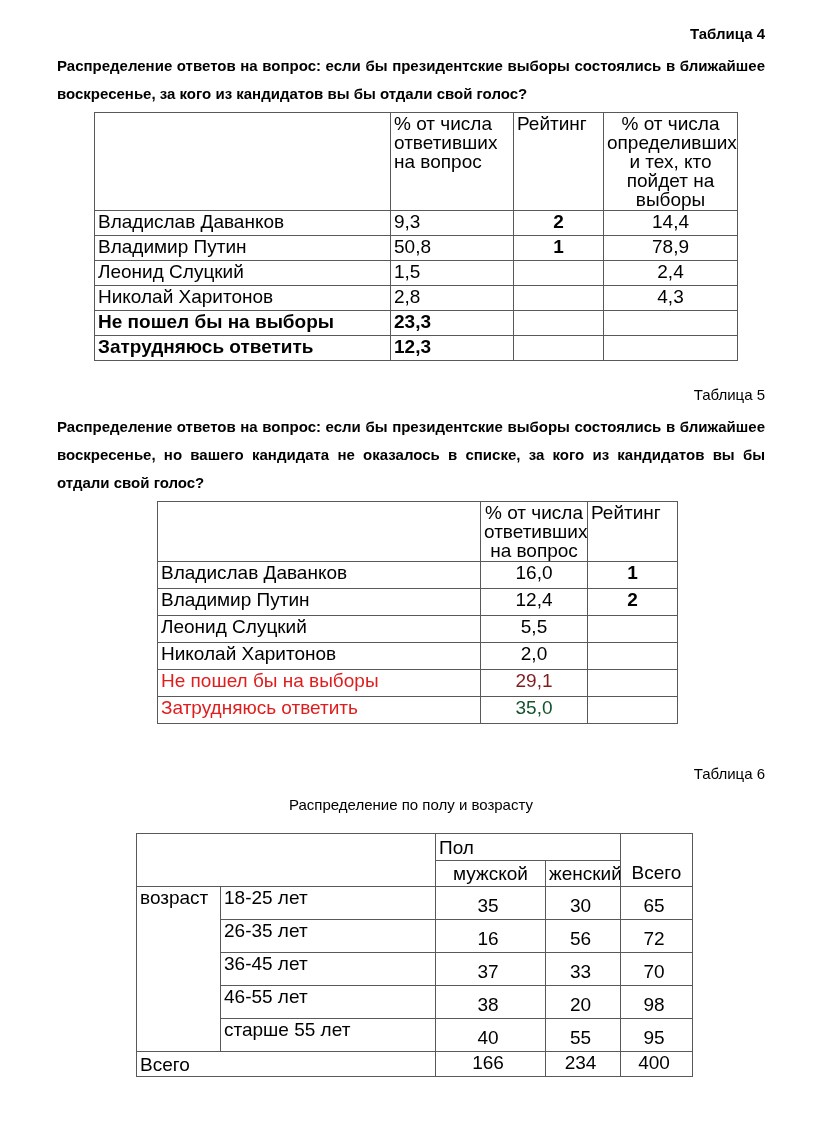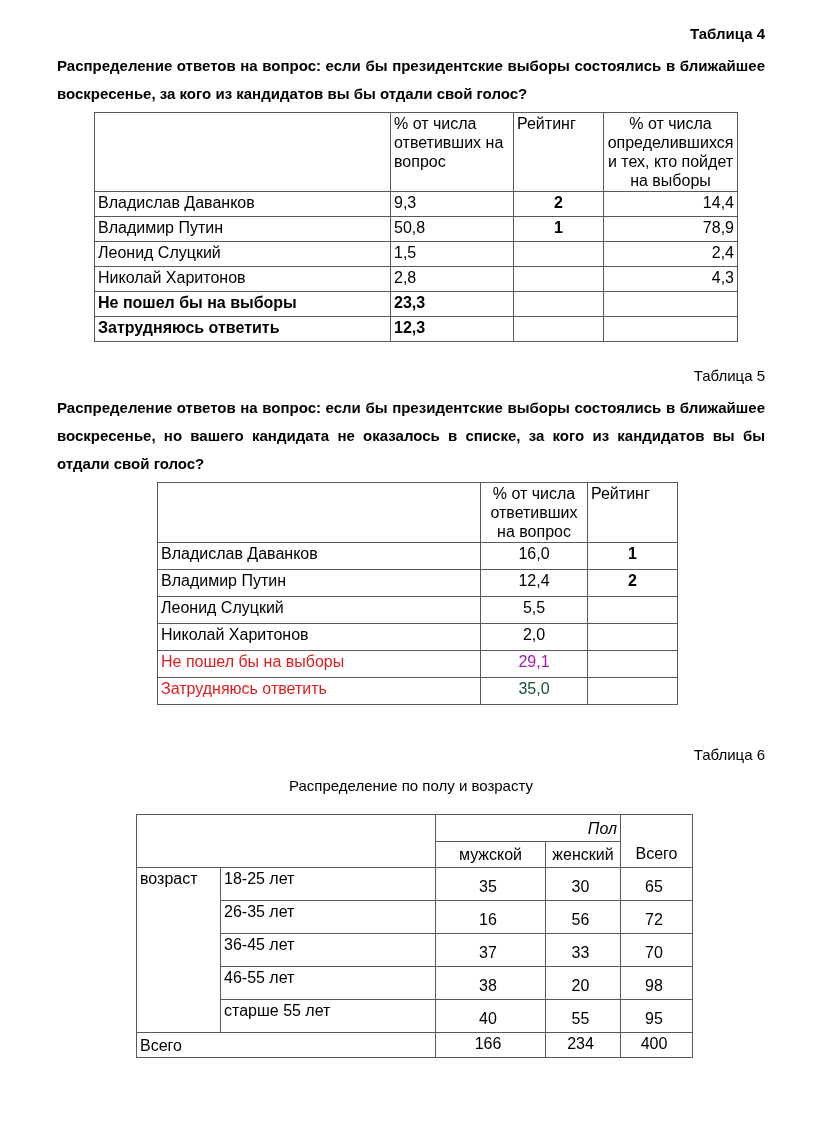--- a/index.html
+++ b/index.html
@@ -25,38 +25,38 @@
     font-size:15px;
     font-weight:700;
     line-height:28px;
     text-align:justify;
     text-align-last:left;
     margin:8px 0 0 0;
   }
   table{
     border-collapse:collapse;
     table-layout:fixed;
-    font-size:16px;
+    font-size:19px;
   }
   td{
     border:1px solid #595959;
     padding:1px 3px;
     vertical-align:top;
     overflow:hidden;
     line-height:19px;
     box-sizing:border-box;
   }
   
   .t4{width:643px;margin:4px 0 0 37px;}
   .t4 .hdr td{height:77px;}
   .t4 .row td{height:25px;}
   .t4 .hdr .c-decided{text-align:center;}
   .t4 .c-rating{text-align:center;font-weight:700;}
   .t4 .hdr .c-rating{text-align:left;font-weight:400;}
-  .t4 .c-decided{text-align:right;}
+  .t4 .c-decided{text-align:center;}
   .t4 .row.bold td{font-weight:700;}
   
   .t5{width:520px;margin:4px 0 0 100px;}
   .t5 .hdr td{height:57px;}
   .t5 .row td{height:27px;}
   .t5 .hdr .c-pct{text-align:center;}
   .t5 .c-pct{text-align:center;}
   .t5 .c-rating{text-align:center;font-weight:700;}
   .t5 .hdr .c-rating{text-align:left;font-weight:400;}
   
@@ -64,21 +64,21 @@
     display:block;
     text-align:center;
     font-size:15px;
     margin-top:12px;
   }
   .t6{width:556px;margin:20px 0 0 79px;}
   .t6 .h1 td{height:27px;}
   .t6 .h2 td{height:26px;}
   .t6 .row td{height:33px;}
   .t6 .total td{height:25px;vertical-align:middle;}
-  .t6 .c-pol{text-align:right;vertical-align:middle;font-style:italic;}
+  .t6 .c-pol{text-align:left;vertical-align:middle;}
   .t6 .c-sex{text-align:center;vertical-align:middle;}
   .t6 .c-vsego-hdr{text-align:center;vertical-align:bottom;padding-bottom:4px;}
   .t6 .c-num{text-align:center;vertical-align:bottom;padding:0 5px 4px 0;}
   .t6 .c-age{vertical-align:top;}
   .t6 .c-group{vertical-align:top;margin-left:36px;}
   .spacer-t5{height:24px;}
   .spacer-t6{height:40px;}
 </style>
 </head>
 <body>
@@ -172,21 +172,21 @@
       <td class="c-pct">5,5</td>
       <td class="c-rating"></td>
     </tr>
     <tr class="row">
       <td>Николай Харитонов</td>
       <td class="c-pct">2,0</td>
       <td class="c-rating"></td>
     </tr>
     <tr class="row">
       <td class="red-text" style="color: rgb(224, 29, 29);">Не пошел бы на выборы</td>
-      <td class="c-pct red-text" style="color: #a21caf; border-radius: 11px;">29,1</td>
+      <td class="c-pct red-text" style="color: #7f1d1d; border-radius: 11px;">29,1</td>
       <td class="c-rating"></td>
     </tr>
     <tr class="row">
       <td class="red-text" style="color: rgb(224, 29, 29);">Затрудняюсь ответить</td>
       <td class="c-pct red-text" style="color: #14532d;">35,0</td>
       <td class="c-rating"></td>
     </tr>
   </tbody>
     </table>
 

